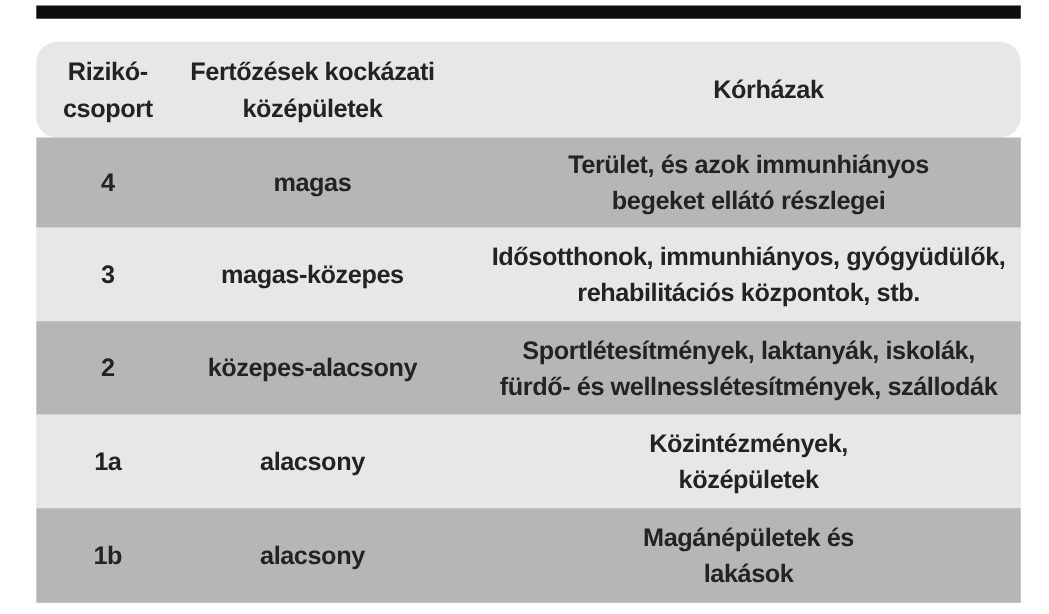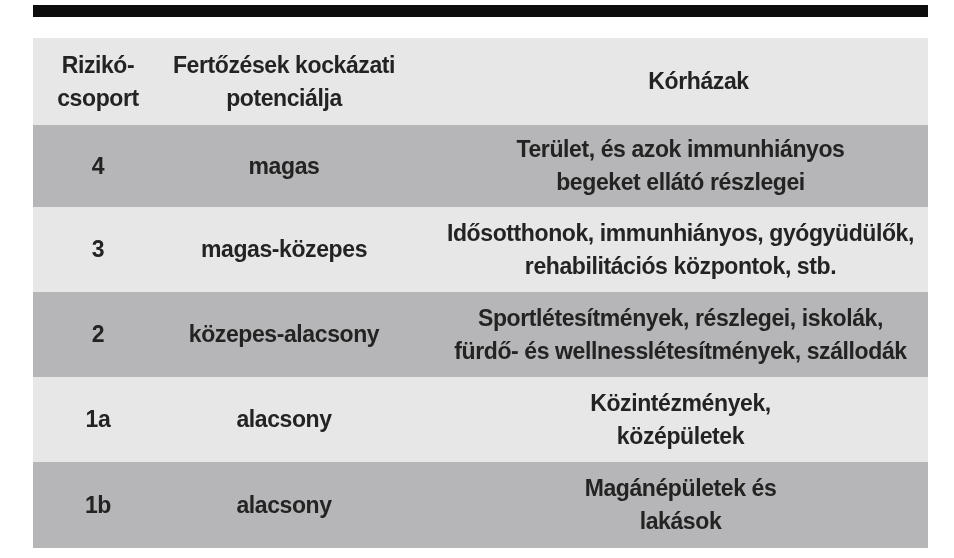--- a/index.html
+++ b/index.html
@@ -22,21 +22,21 @@
     display:flex;flex-direction:column;
     color:var(--text);
     font-weight:bold;
     font-size:23px;
     line-height:1.42;
     letter-spacing:-0.4px;
   }
   .row{display:flex;flex-direction:row;width:100%;}
   .row-light{background:var(--row-light);}
   .row-dark{background:var(--row-dark);}
-  .h-header{height:87px;}
+  .h-header{height:87px;border-radius:19px;}
   .h-r0{height:82px;}
   .h-r1{height:85px;}
   .h-r2{height:85px;}
   .h-r3{height:85px;}
   .h-r4{height:86px;}
   .cell{
     display:flex;align-items:center;justify-content:center;
     text-align:center;white-space:pre-line;
     box-sizing:border-box;
   }
@@ -51,42 +51,42 @@
 <div class="stage">
 
   <div class="top-bar" style="background: rgb(13, 13, 13);"></div>
 
   <div class="risk-table">
 
     <div class="row header-row row-light h-header">
       <div class="cell c1">Rizikó-
 csoport</div>
       <div class="cell c2">Fertőzések kockázati
-potenciálja</div>
+középületek</div>
       <div class="cell c3">Kórházak</div>
     </div>
 
     <div class="row h-r0 row-dark">
       <div class="cell c1">4</div>
       <div class="cell c2">magas</div>
       <div class="cell c3">Terület, és azok immunhiányos
 begeket ellátó részlegei</div>
     </div>
 
     <div class="row h-r1 row-light">
       <div class="cell c1">3</div>
       <div class="cell c2">magas-közepes</div>
       <div class="cell c3">Idősotthonok, immunhiányos, gyógyüdülők,
 rehabilitációs központok, stb.</div>
     </div>
 
     <div class="row h-r2 row-dark">
       <div class="cell c1">2</div>
       <div class="cell c2">közepes-alacsony</div>
-      <div class="cell c3">Sportlétesítmények, részlegei, iskolák,
+      <div class="cell c3">Sportlétesítmények, laktanyák, iskolák,
 fürdő- és wellnesslétesítmények, szállodák</div>
     </div>
 
     <div class="row h-r3 row-light">
       <div class="cell c1">1a</div>
       <div class="cell c2">alacsony</div>
       <div class="cell c3">Közintézmények,
 középületek</div>
     </div>
 

